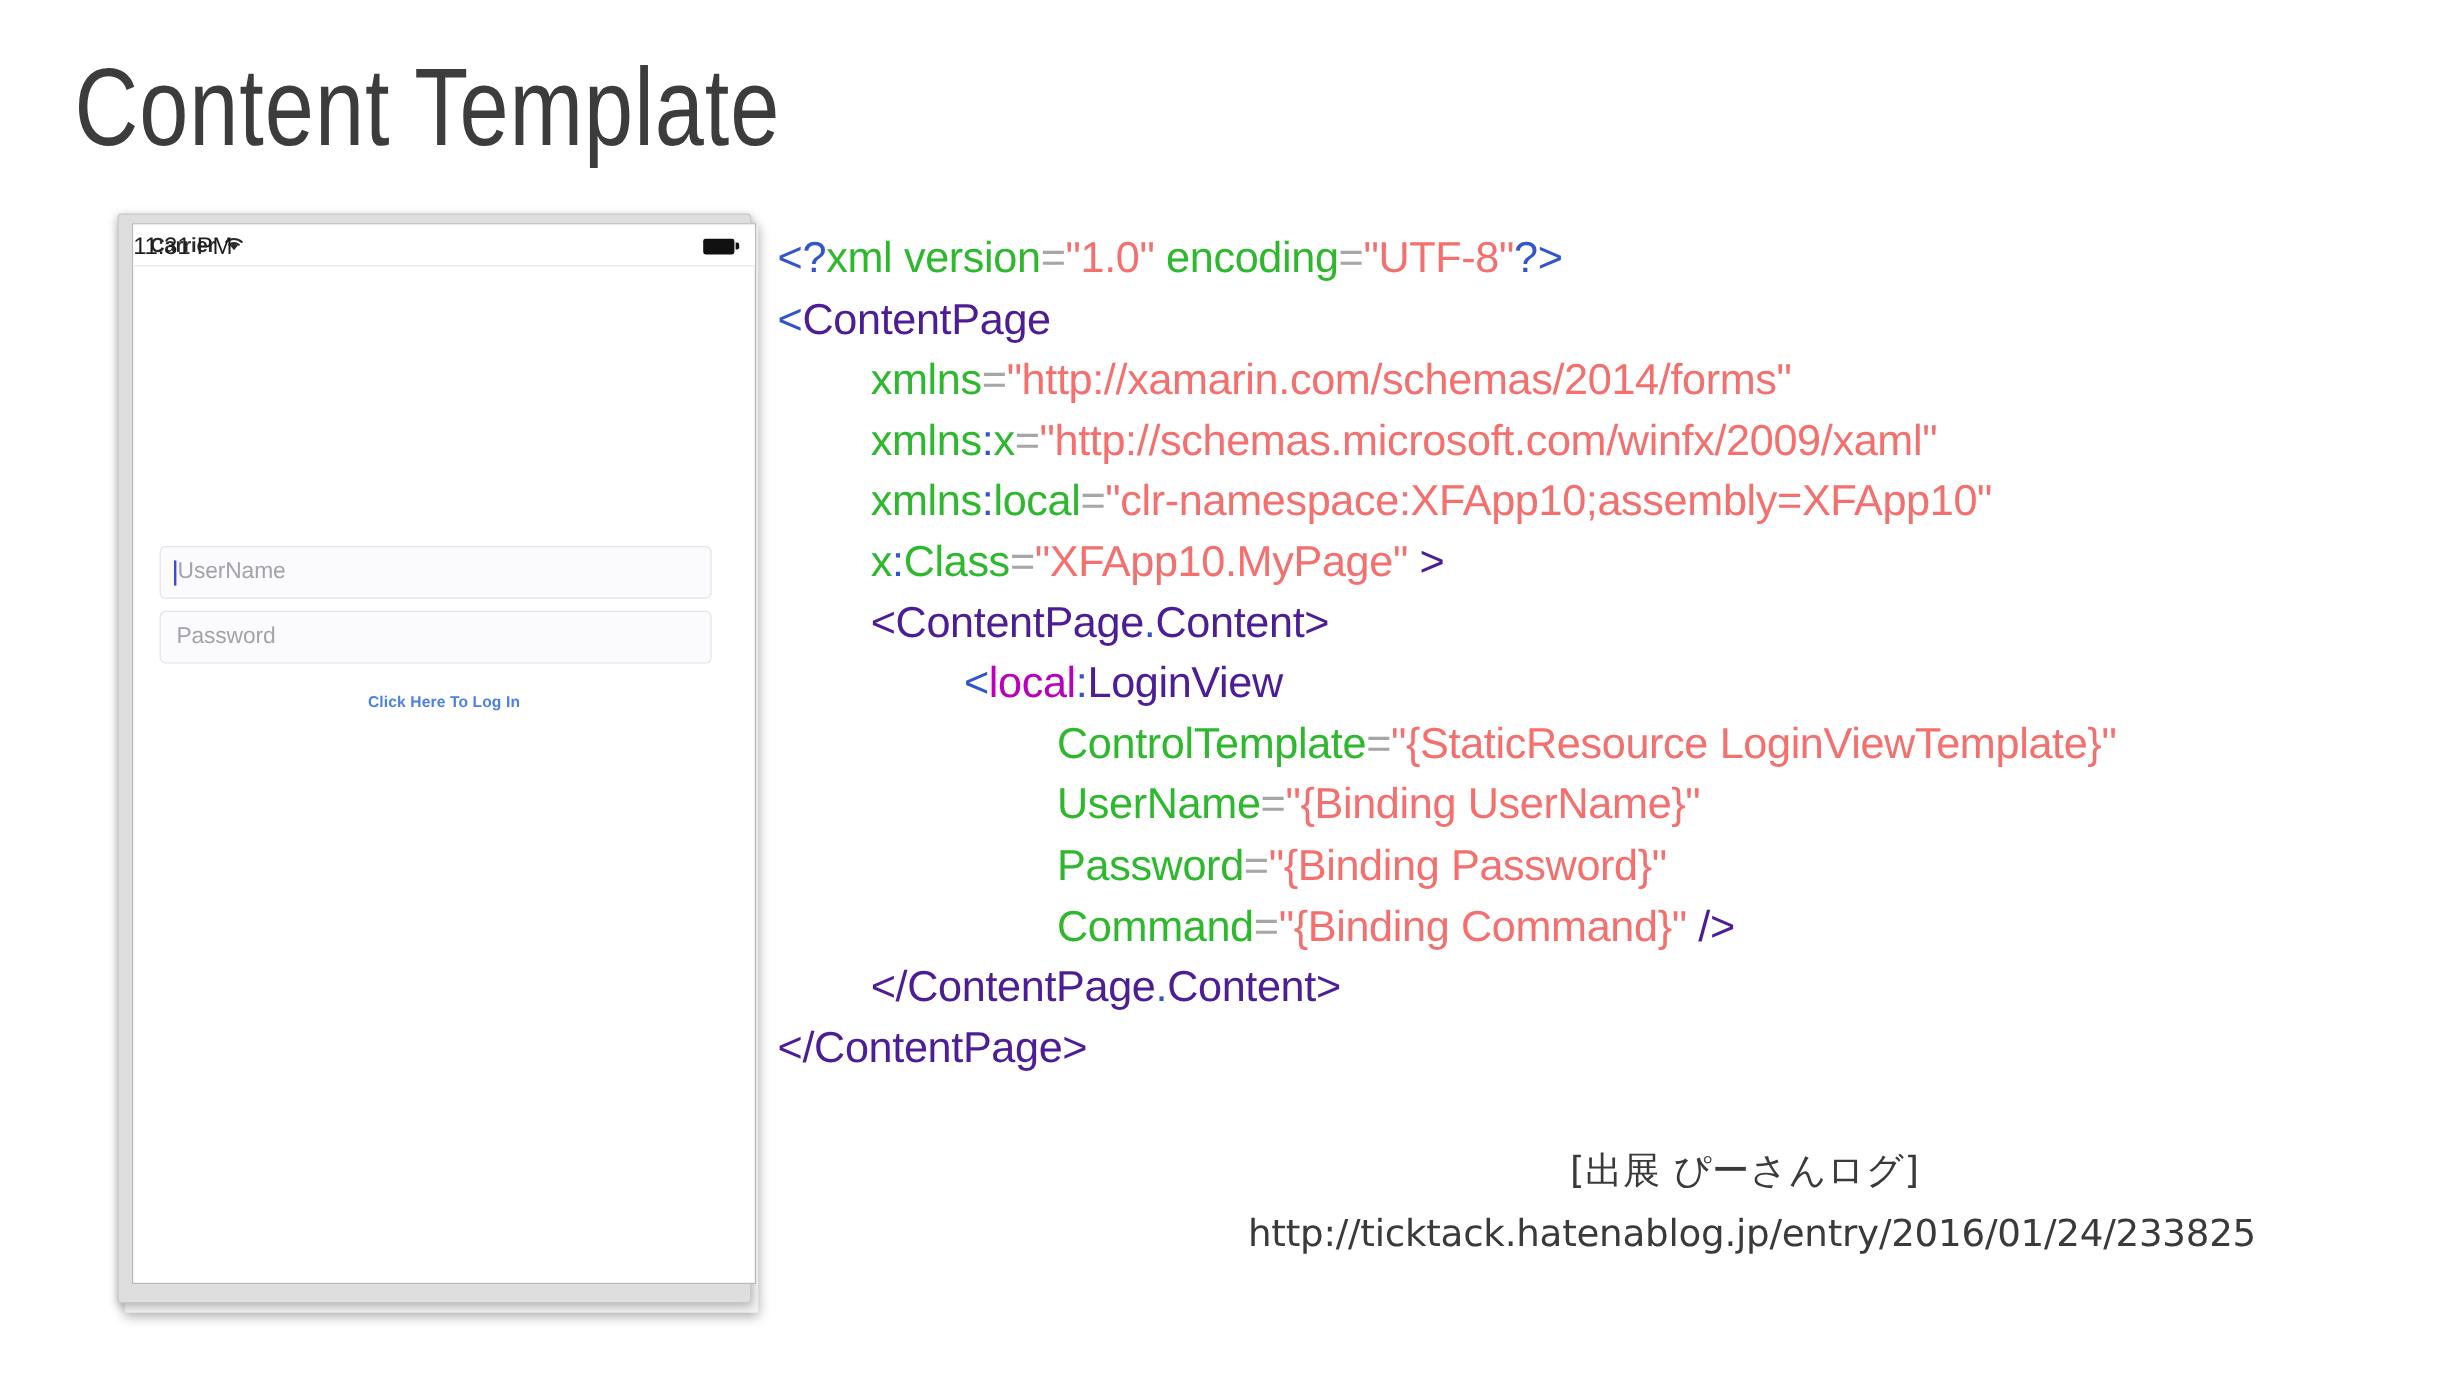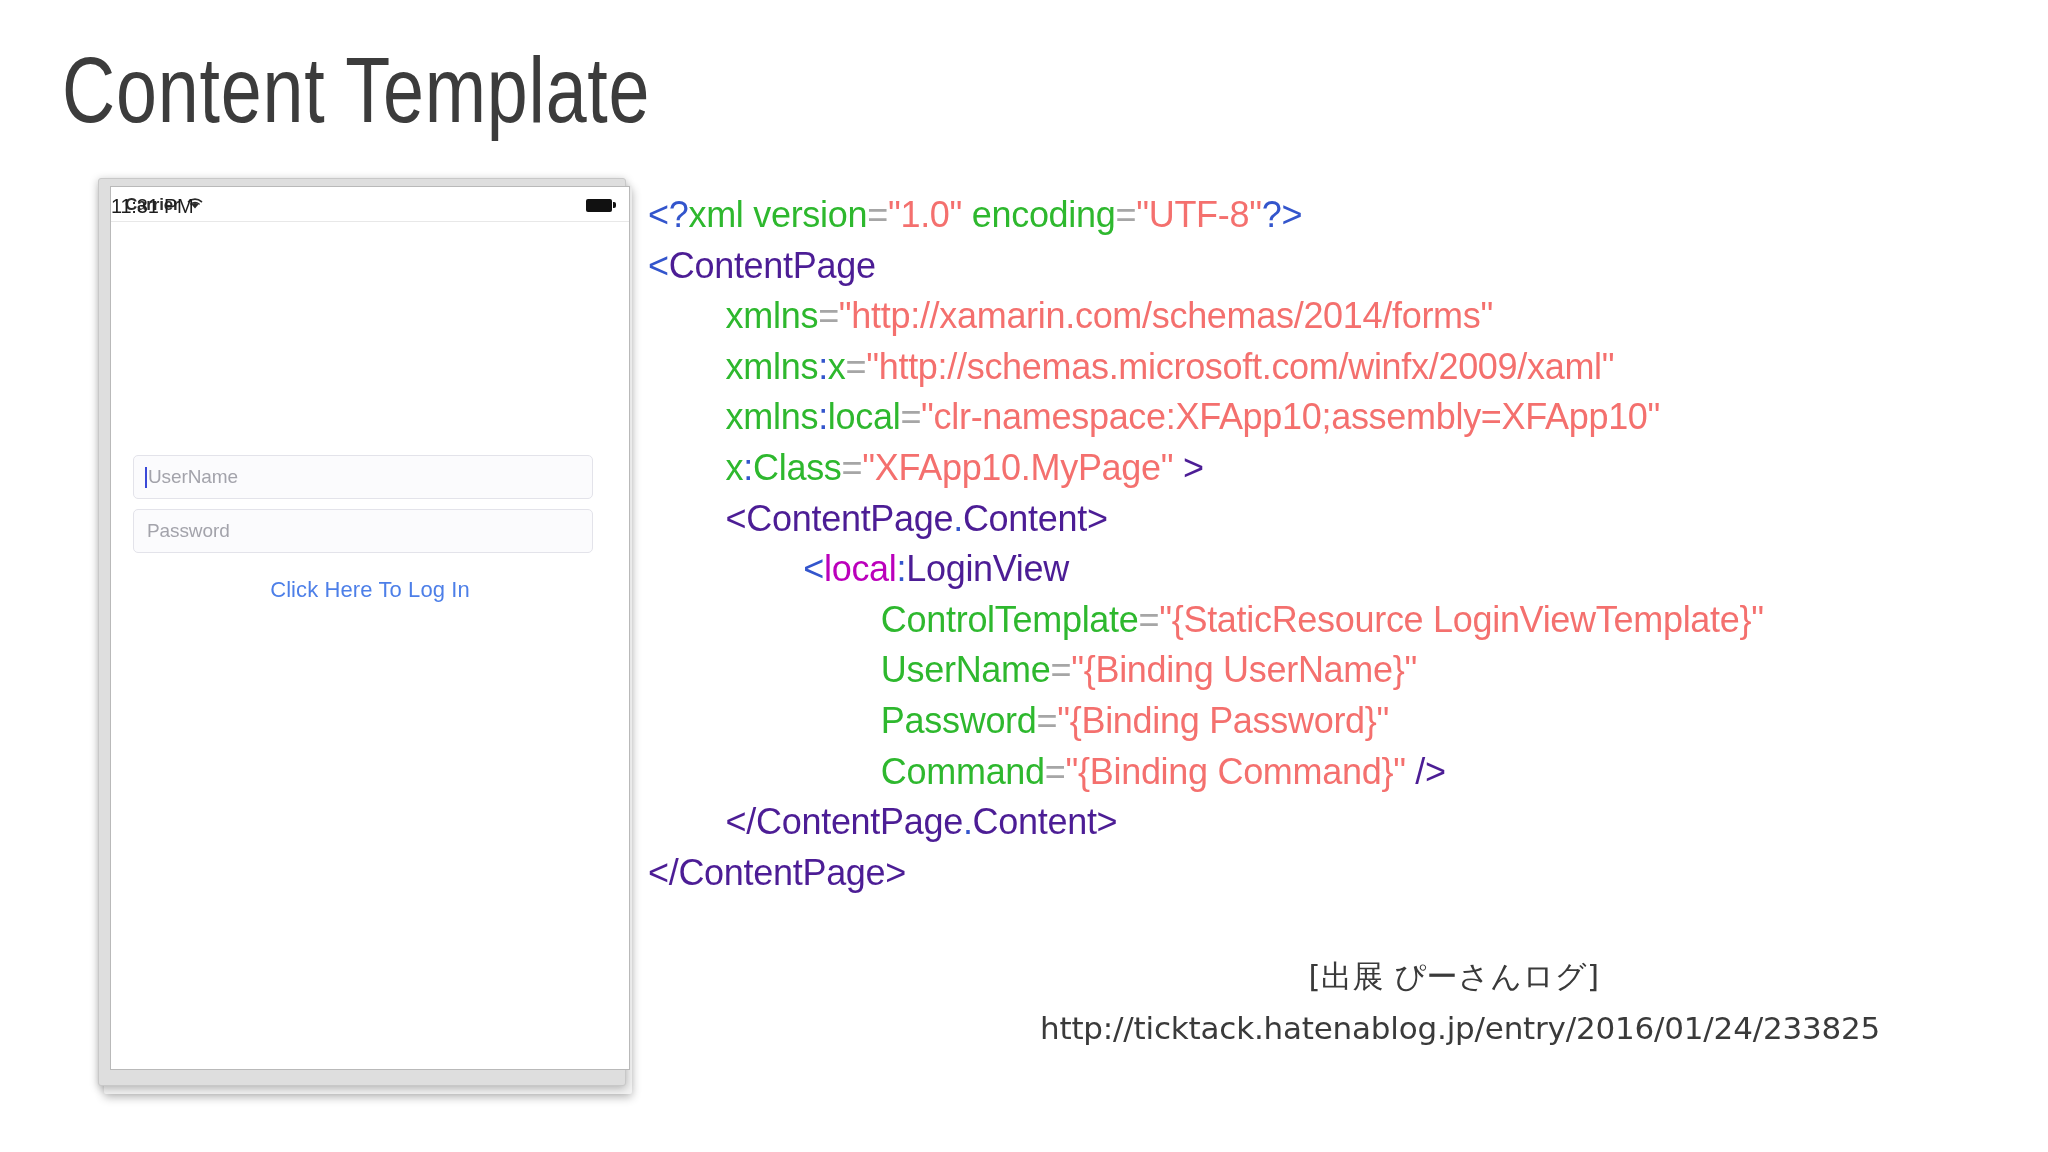--- a/index.html
+++ b/index.html
@@ -164,22 +164,22 @@
     color: #a3a3ab;
     letter-spacing: -0.1px;
   }
   .field-password .field-text { margin-left: 13px; }
   .login-button {
     position: absolute;
     left: 0;
     right: 0;
     top: 390px;
     text-align: center;
-    font-size: 22px;
-    font-weight: 400;
+    font-size: 13px;
+    font-weight: 700;
     color: #4d7fe8;
     letter-spacing: 0.1px;
   }
 
   
   .code-block {
     position: absolute;
     left: 648px;
     top: 190px;
     width: 1400px;

